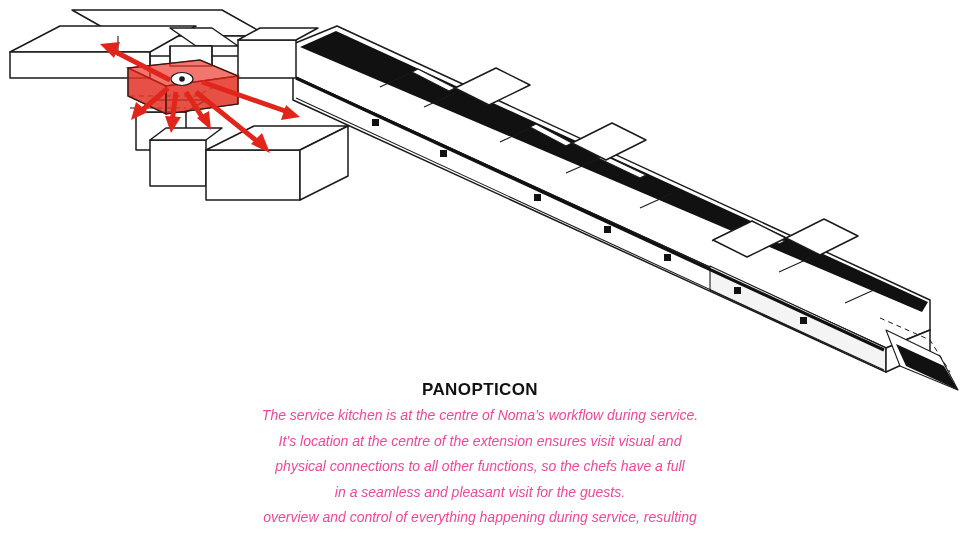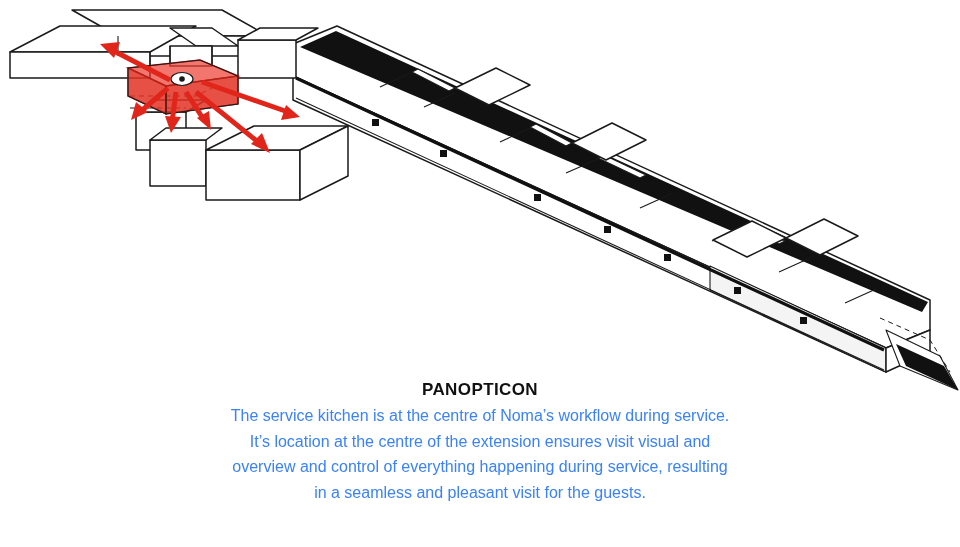--- a/index.html
+++ b/index.html
@@ -39,24 +39,25 @@
     text-align: center;
   }
   #caption-title {
     font-size: 17px;
     font-weight: bold;
     letter-spacing: 0.4px;
     line-height: 24px;
     color: #111111;
   }
   #caption-body {
-    font-size: 16px;
+    font-size: 14px;
     line-height: 25.5px;
-    color: #3b82f6;
+    color: #ec4899;
     margin-top: 1px;
+    font-style: italic;
   }
   .cap-line {
     display: block;
     white-space: nowrap;
   }
   .poly-white {
     fill: #ffffff;
     stroke: #1a1a1a;
     stroke-width: 1.5;
     stroke-linejoin: round;
@@ -251,18 +252,19 @@
       </g>
 
     </svg>
   </div>
 
   <div id="caption">
     <div id="caption-title">PANOPTICON</div>
     <div id="caption-body">
       <span class="cap-line">The service kitchen is at the centre of Noma’s workflow during service.</span>
       <span class="cap-line">It’s location at the centre of the extension ensures visit visual and</span>
+      <span class="cap-line">physical connections to all other functions, so the chefs have a full</span>
+      <span class="cap-line">in a seamless and pleasant visit for the guests.</span>
       <span class="cap-line">overview and control of everything happening during service, resulting</span>
-      <span class="cap-line">in a seamless and pleasant visit for the guests.</span>
     </div>
   </div>
 
 </div>
 
 </body></html>

